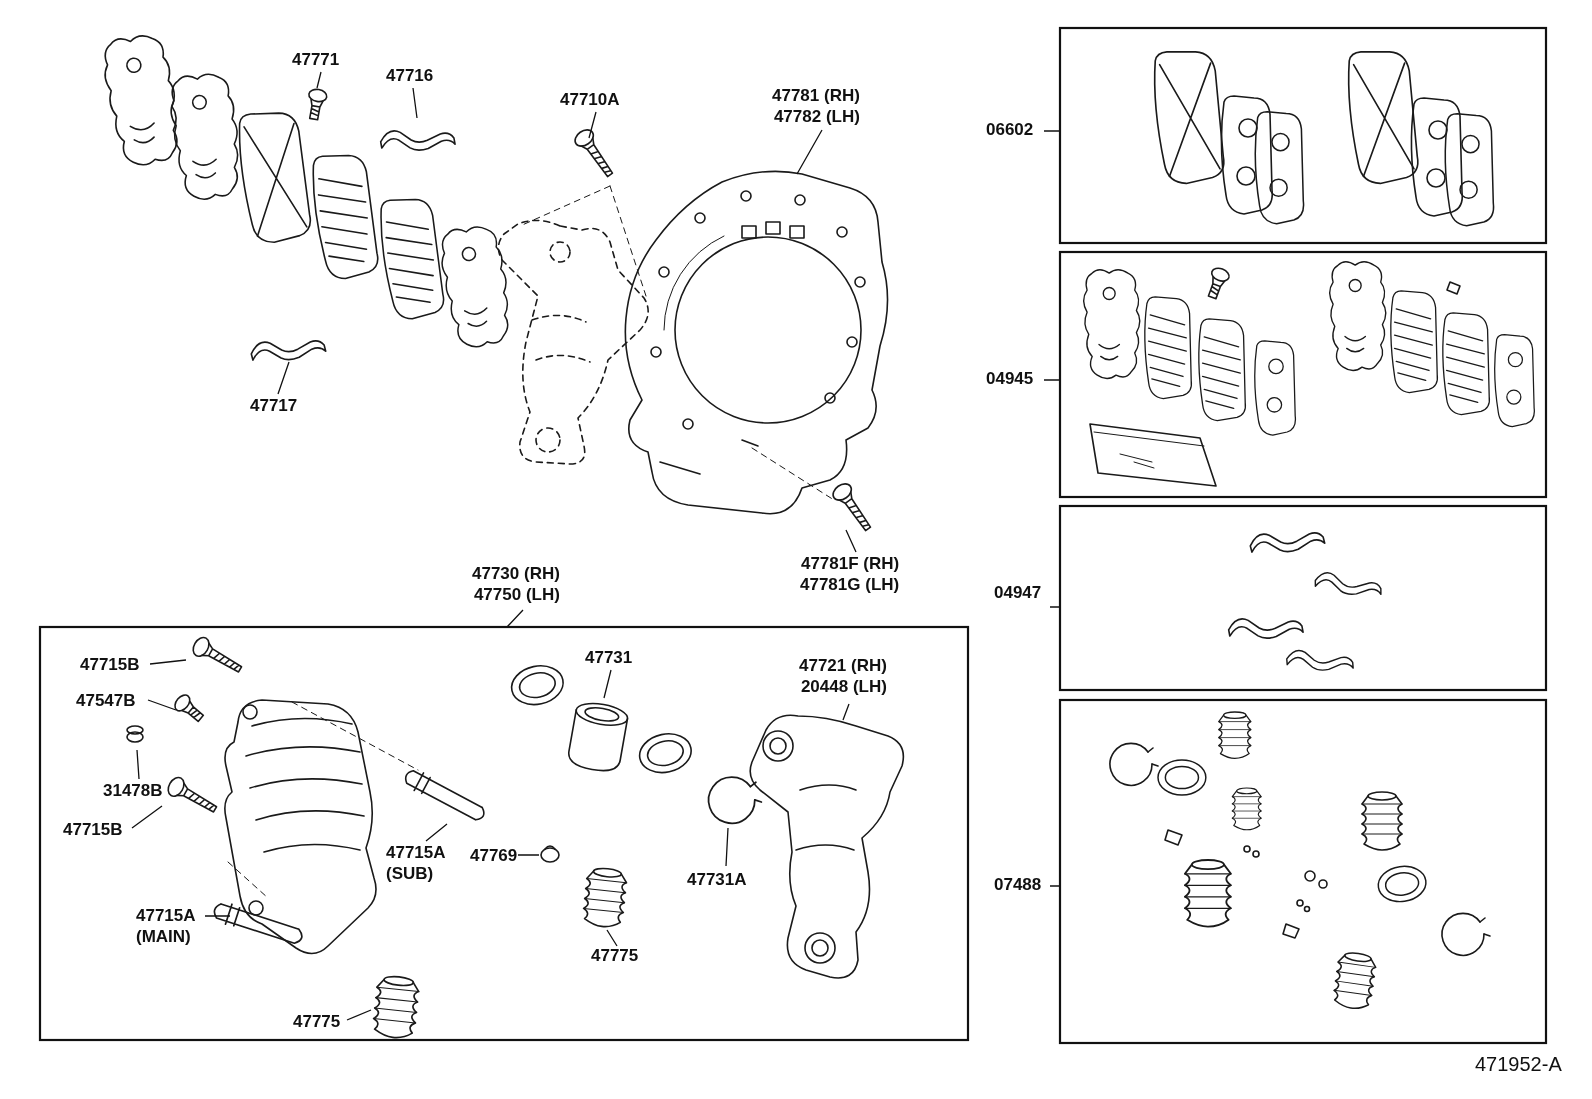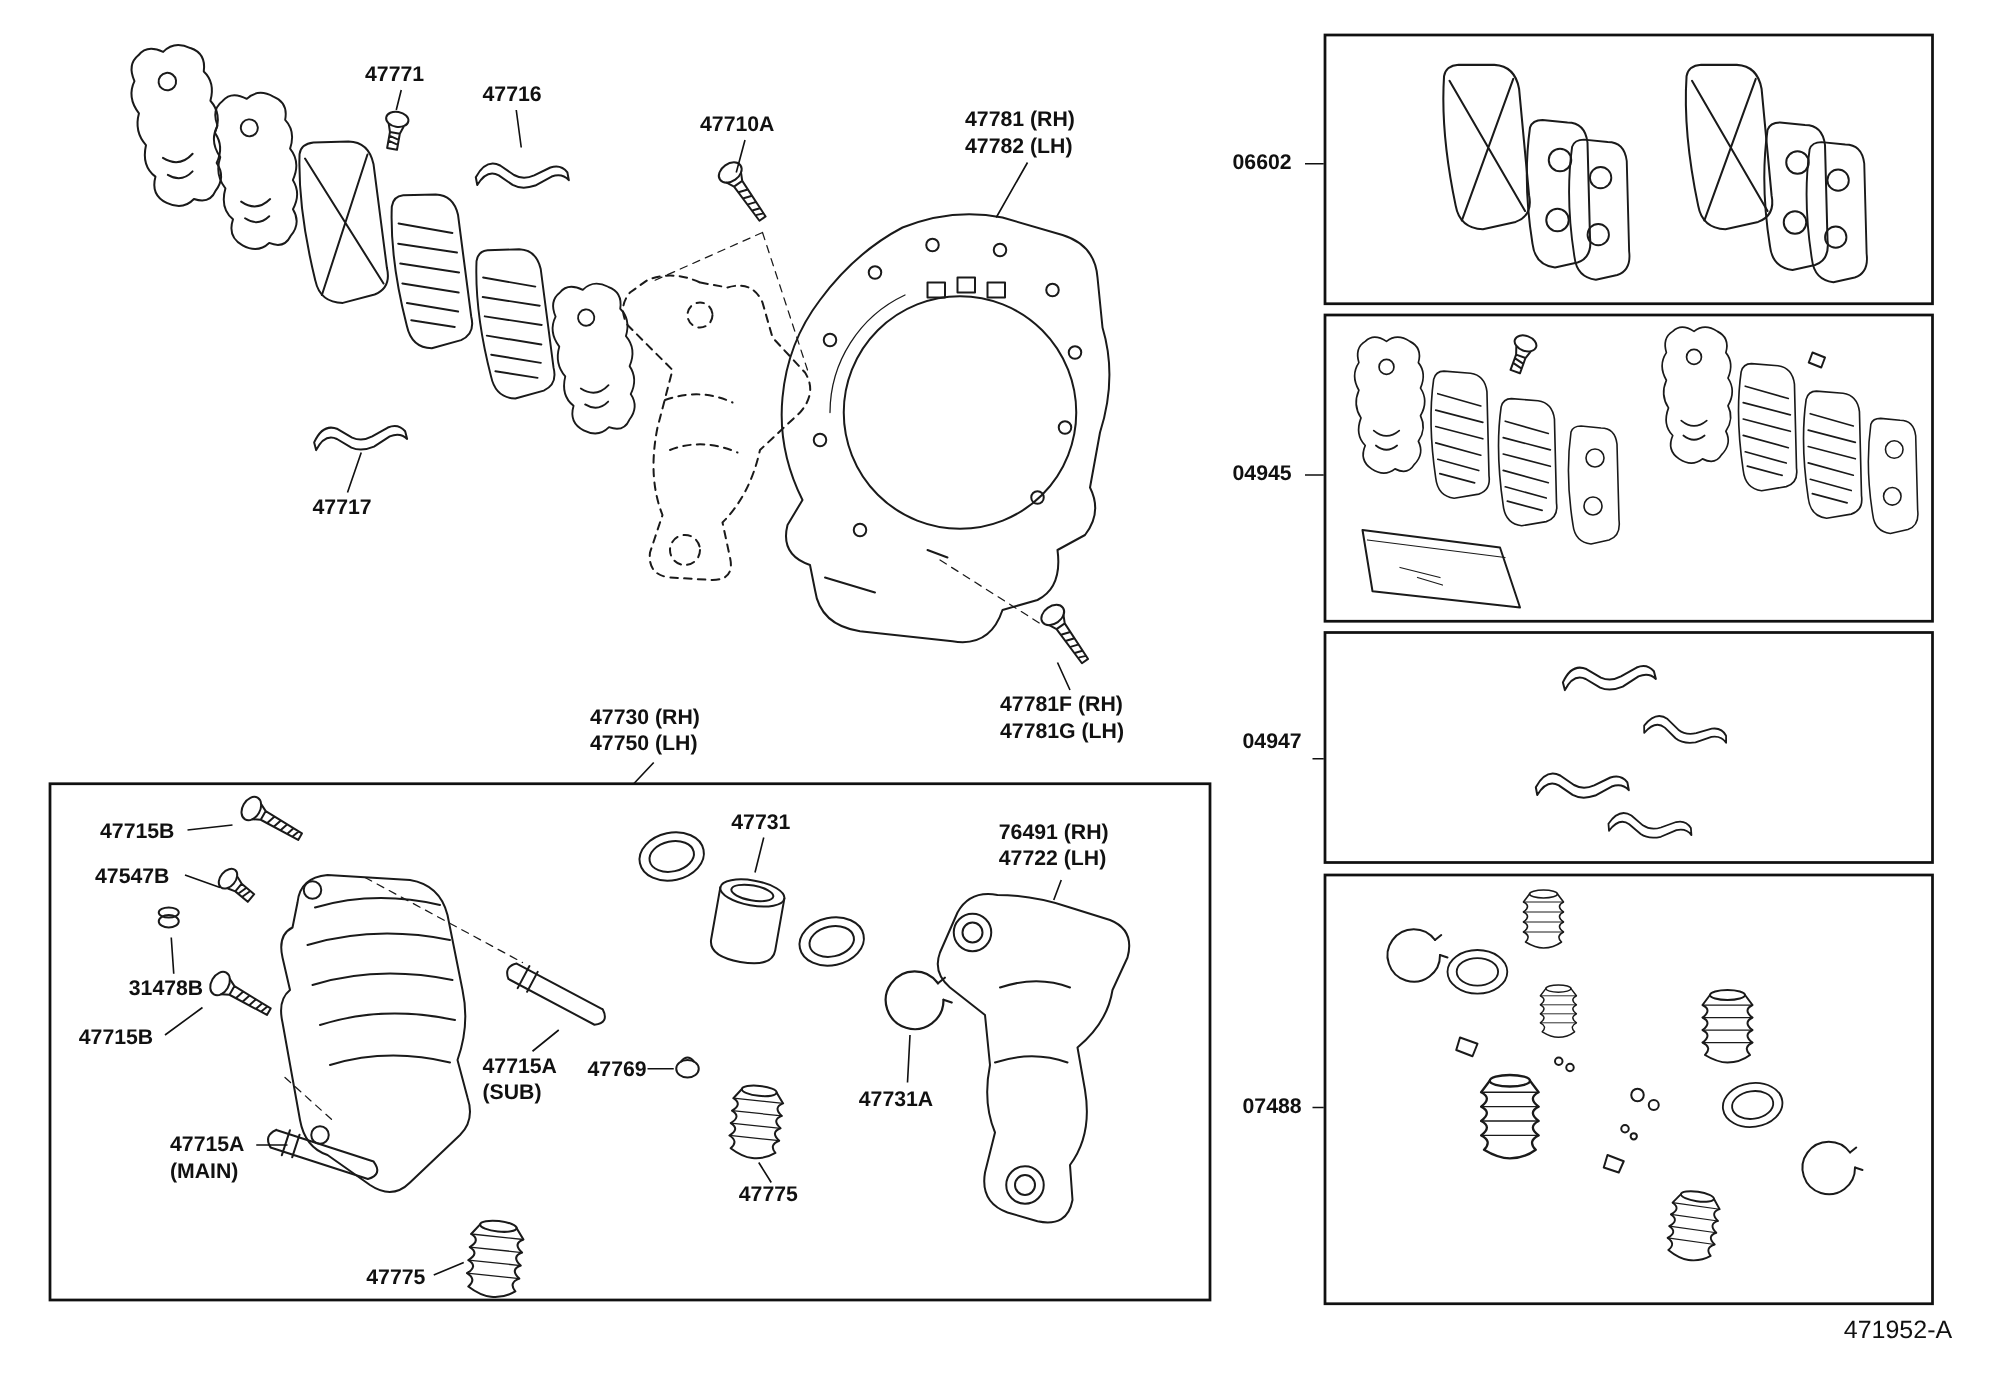--- a/index.html
+++ b/index.html
@@ -10,21 +10,21 @@
   svg.art { position:absolute; left:0; top:0; }
   .ln   { fill:none; stroke:#1a1a1a; stroke-width:1.6; stroke-linejoin:round; stroke-linecap:round; }
   .thin { stroke-width:1; }
   .dash { stroke-dasharray:6 5; }
   .box  { fill:none; stroke:#111111; stroke-width:2.2; }
   .leader { fill:none; stroke:#111111; stroke-width:1.3; }
   .lbl {
     position:absolute; font-weight:bold; font-size:17px; line-height:1.22;
     color:#111111; white-space:nowrap;
   }
-  .lbl.center { text-align:left; }
+  .lbl.center { text-align:right; }
   .lbl span { display:block; }
   .code { position:absolute; font-size:20px; font-weight:normal; color:#111111; }
 </style>
 </head>
 <body>
 
 <div class="stage">
 
   <svg class="art" width="1592" height="1099" viewBox="0 0 1592 1099">
     <defs>
@@ -278,22 +278,22 @@
   <div class="lbl" style="left:386px; top:843px">
     <span>47715A</span>
     <span>(SUB)</span>
   </div>
 
   <div class="lbl" style="left:470px; top:846px">47769</div>
   <div class="lbl" style="left:585px; top:648px">47731</div>
   <div class="lbl" style="left:687px; top:870px">47731A</div>
 
   <div class="lbl center" style="left:799px; top:656px">
-    <span>76491 (RH)</span>
-    <span>47722 (LH)</span>
+    <span>47721 (RH)</span>
+    <span>20448 (LH)</span>
   </div>
 
   <div class="lbl" style="left:136px; top:906px">
     <span>47715A</span>
     <span>(MAIN)</span>
   </div>
 
   <div class="lbl" style="left:591px; top:946px">47775</div>
   <div class="lbl" style="left:293px; top:1012px">47775</div>
 

